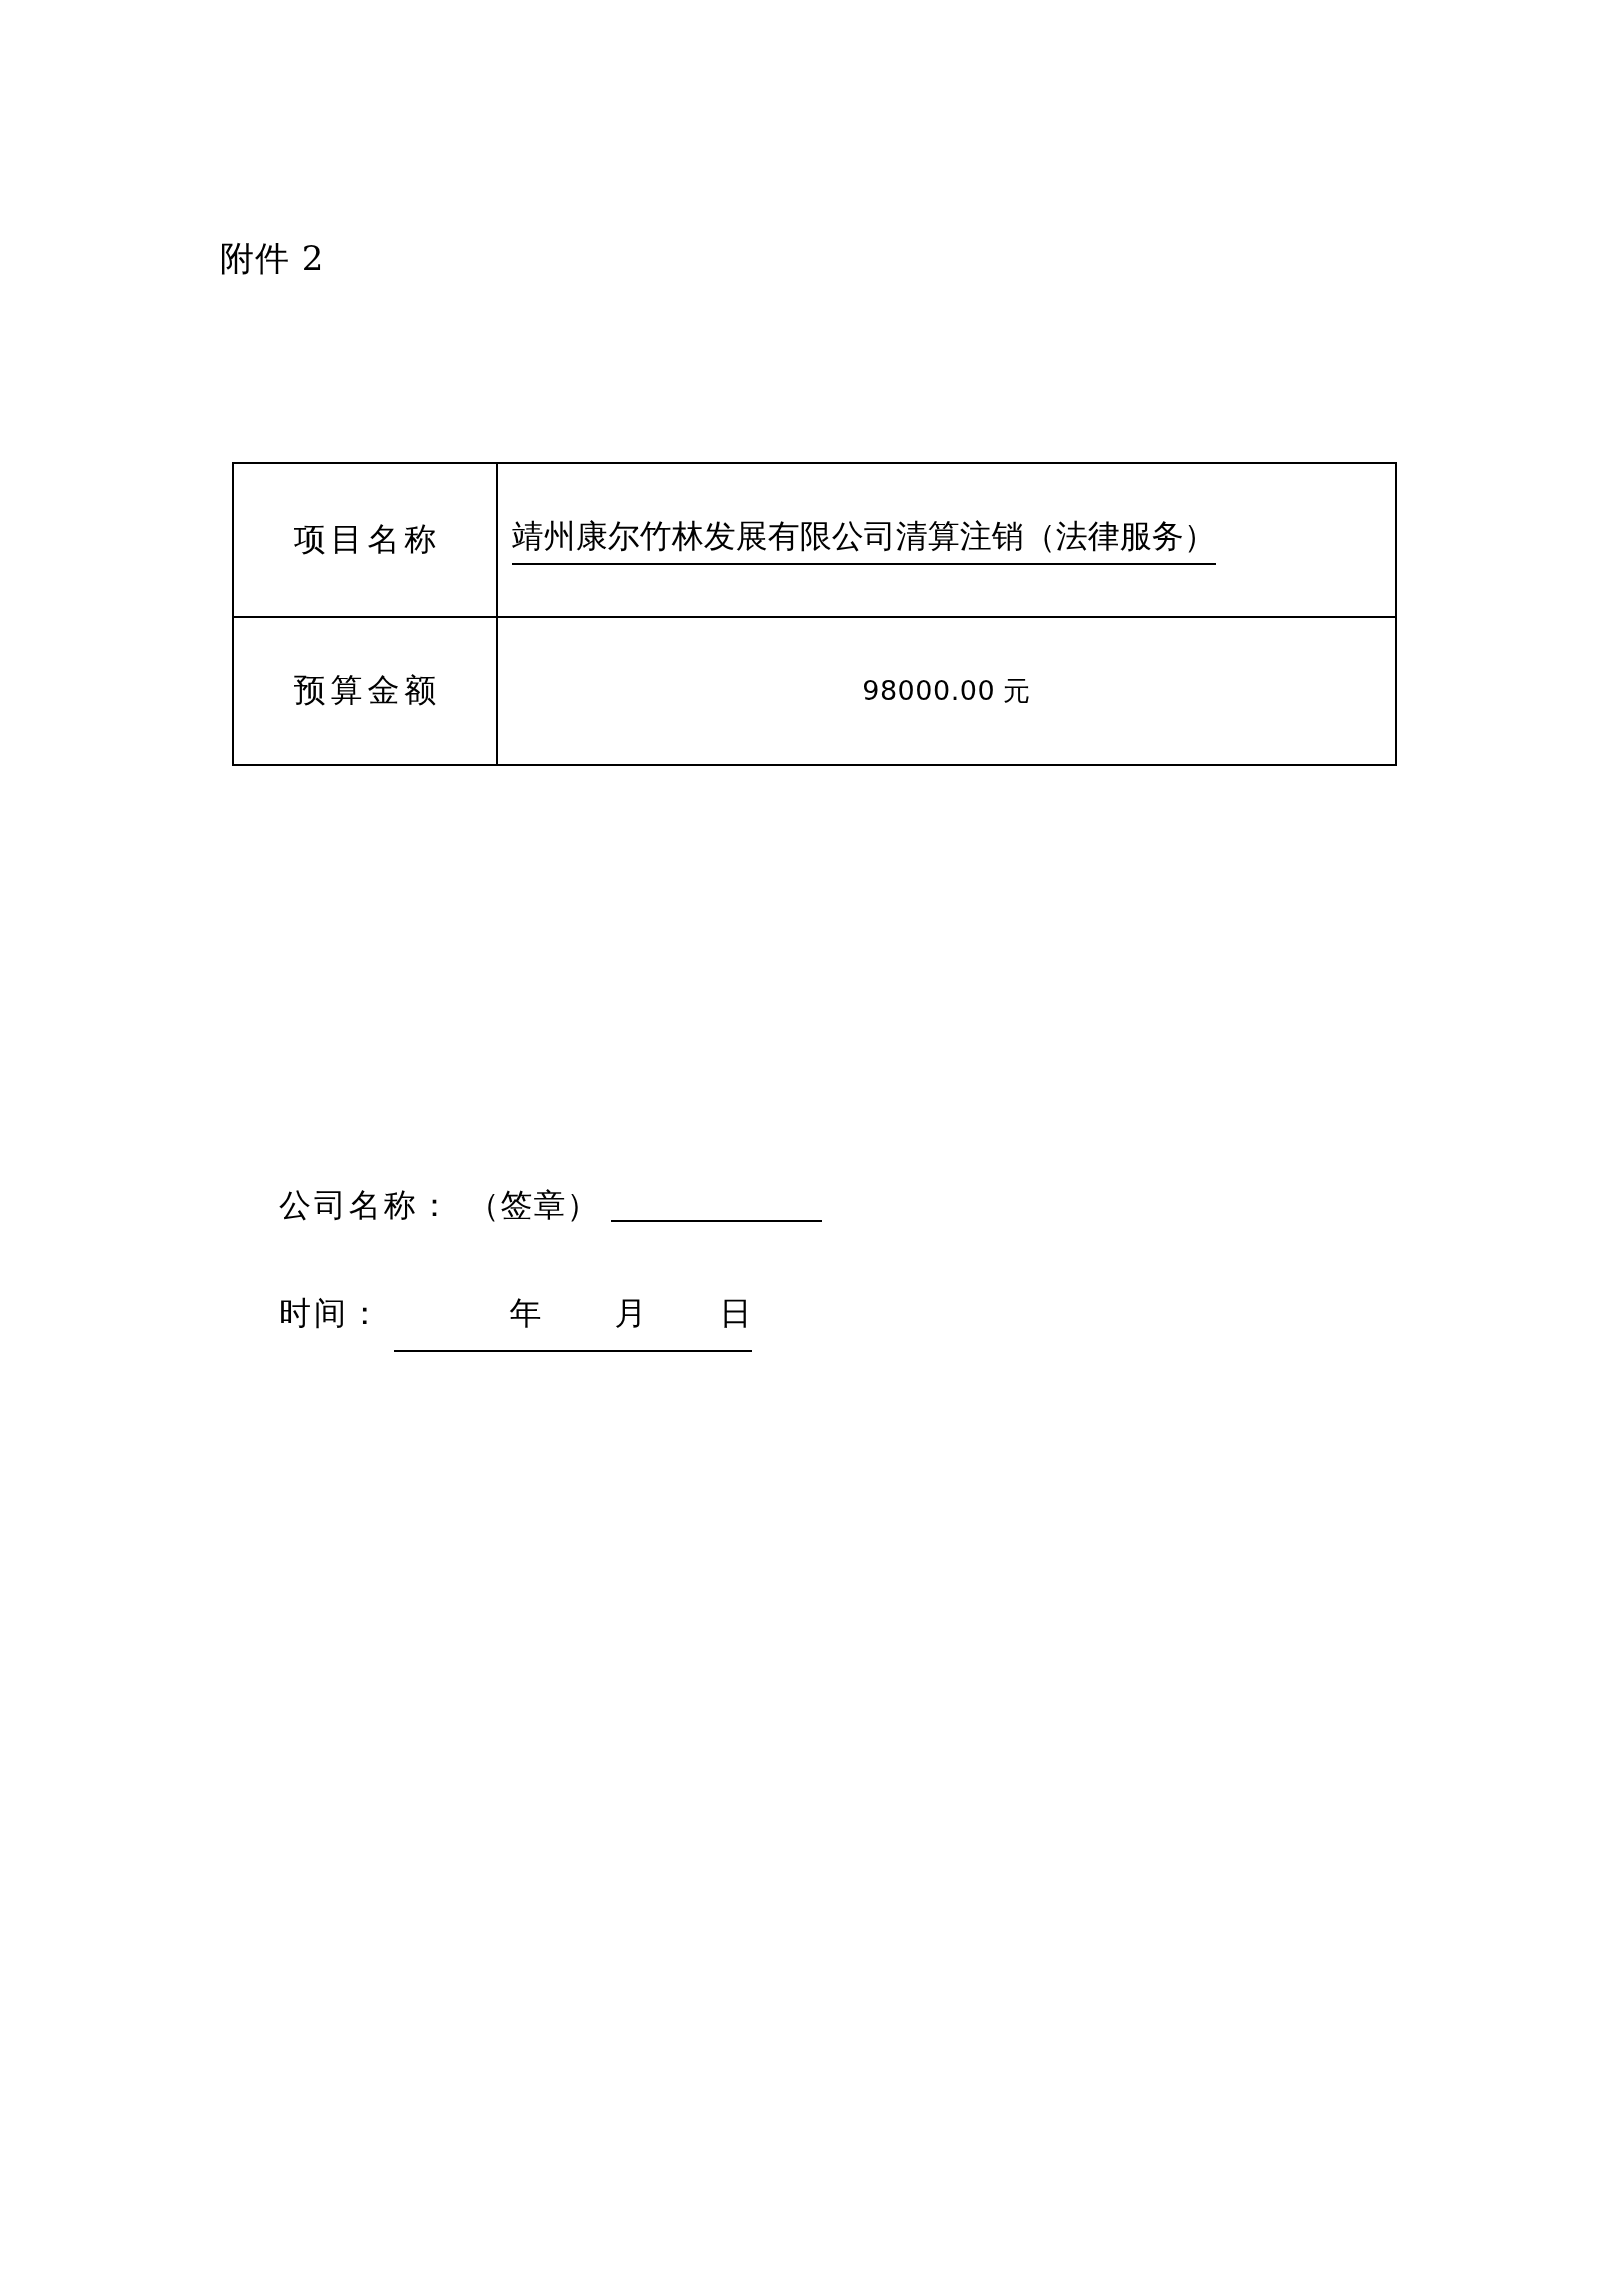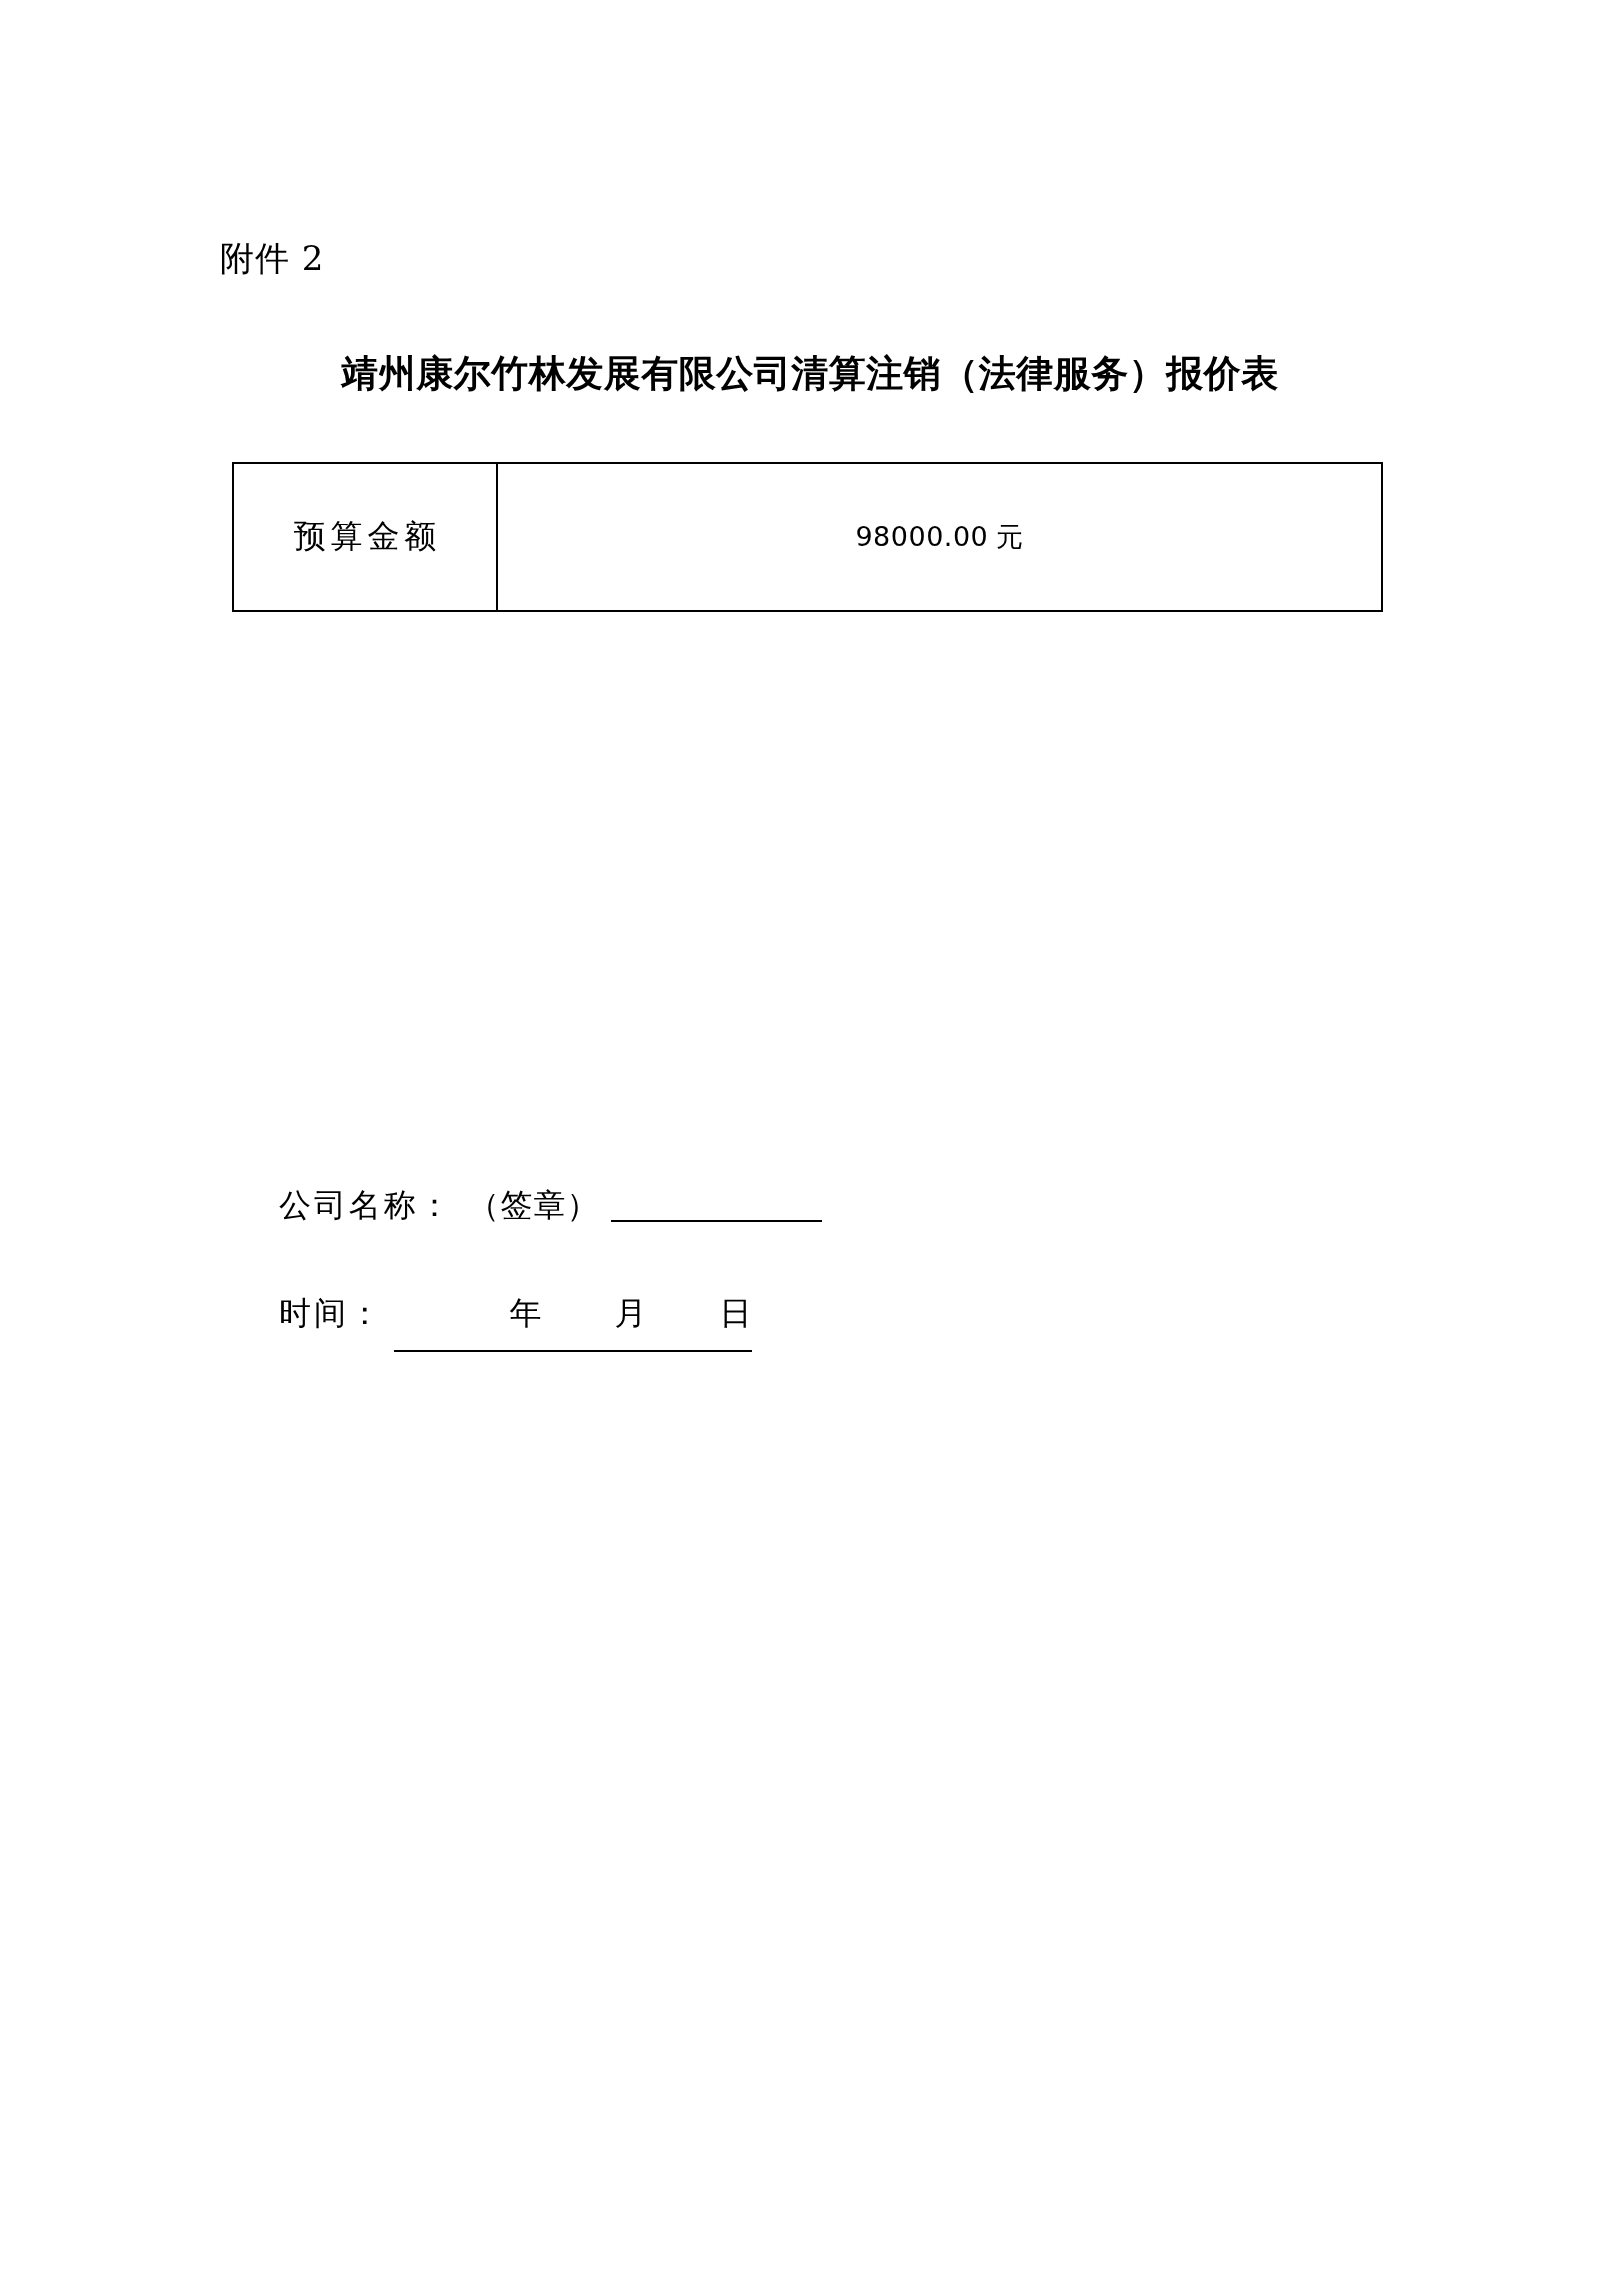--- a/index.html
+++ b/index.html
@@ -161,24 +161,27 @@
   }
   .date-line .unit { }
 </style>
 </head>
 <body>
 
 <div class="page">
 
   <div class="attachment-label">附件 2</div>
 
-  <div class="doc-title">靖州康尔竹林发展有限公司清算注销（法律服务）报价表</div>
 
   <table class="quote-table">
     <tbody>
+      <tr class="row-1">
+        <td class="col-label cell-label">项目名称</td>
+        <td class="col-value cell-value-underlined"><span class="u">靖州康尔竹林发展有限公司清算注销（法律服务）</span></td>
+      </tr>
       <tr class="row-2">
         <td class="col-label cell-label">预算金额</td>
         <td class="col-value cell-value-center"><span>98000.00</span><span class="cny">元</span></td>
       </tr>
     </tbody>
   </table>
 
   <div class="sign-block">
 
     <div class="sign-line">

